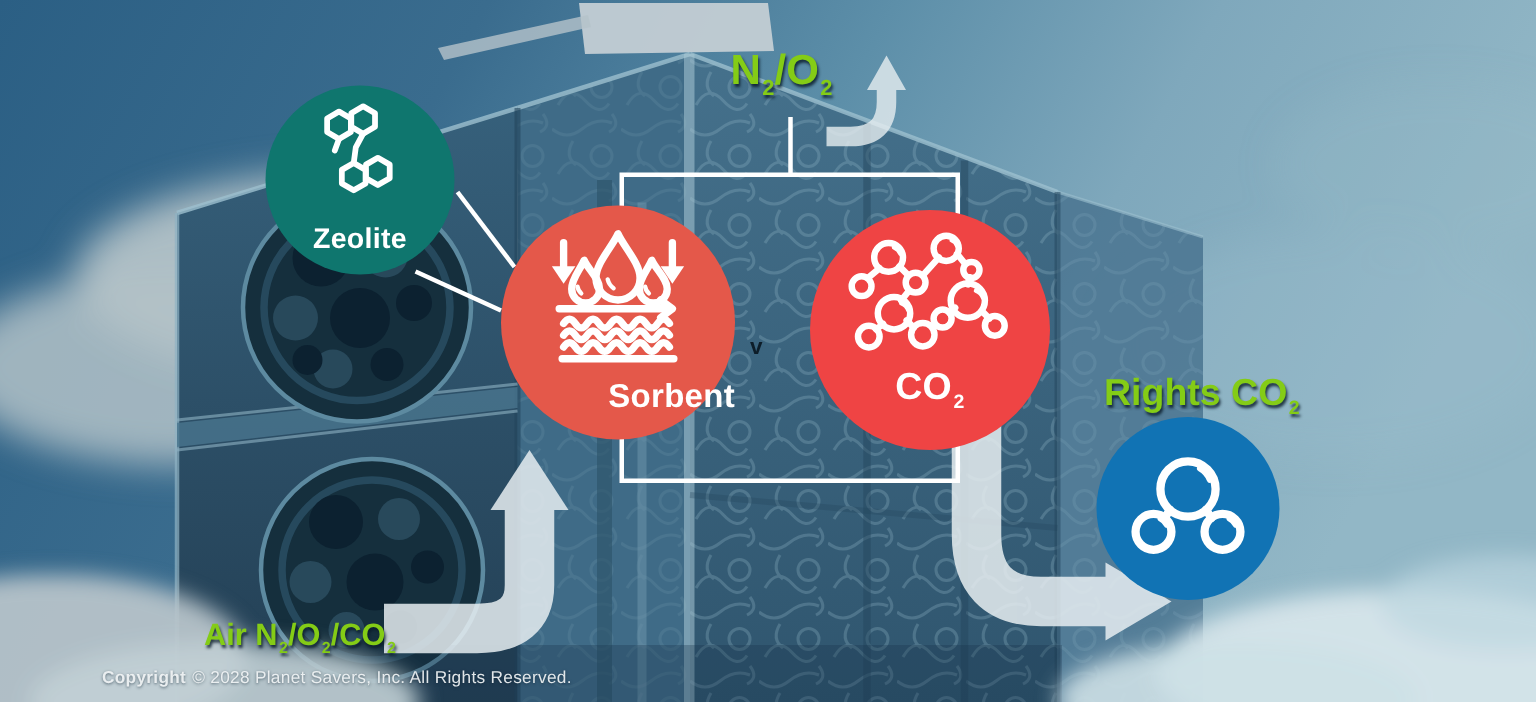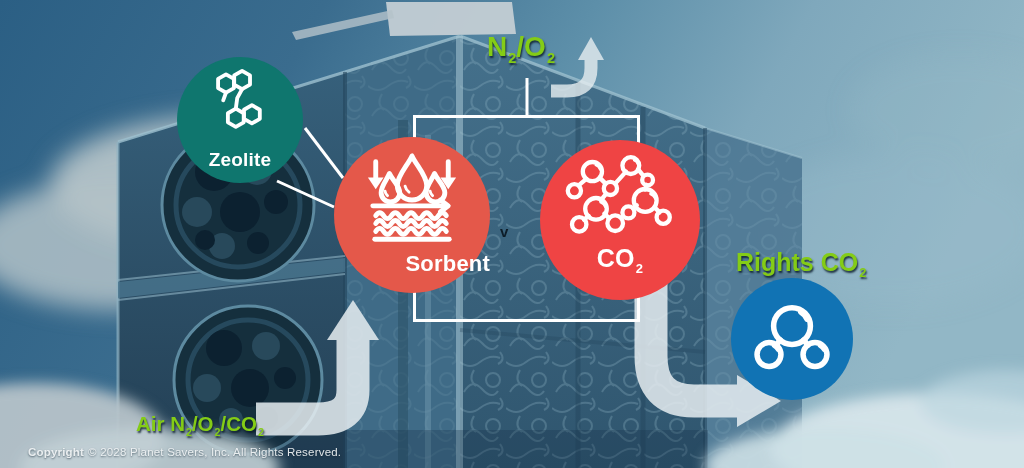--- a/index.html
+++ b/index.html
@@ -43,21 +43,21 @@
   #dense-co2-label{left:736px;top:248px;font-size:25px;}
   #valve-marker{
     position:absolute;left:500px;top:223px;font-size:15px;font-weight:bold;
     color:#0d1d29;
   }
   .copyright{
     position:absolute;left:28px;top:446px;font-size:11.5px;
     color:rgba(242,245,246,.92);text-shadow:0 1px 2px rgba(15,35,50,.6);
     letter-spacing:.2px;
   }
-  .copyright b{margin-right:4px;}
+  .copyright b{margin-right:4px;margin-left:40px;}
 </style>
 </head>
 <body>
 
 <div class="stage">
 
   <svg class="layer" viewBox="0 0 1024 468" preserveAspectRatio="none">
     <defs>
       <linearGradient id="sky" x1="0" y1="0" x2="1" y2="0.25">
         <stop offset="0" stop-color="#2b5f84"></stop>

